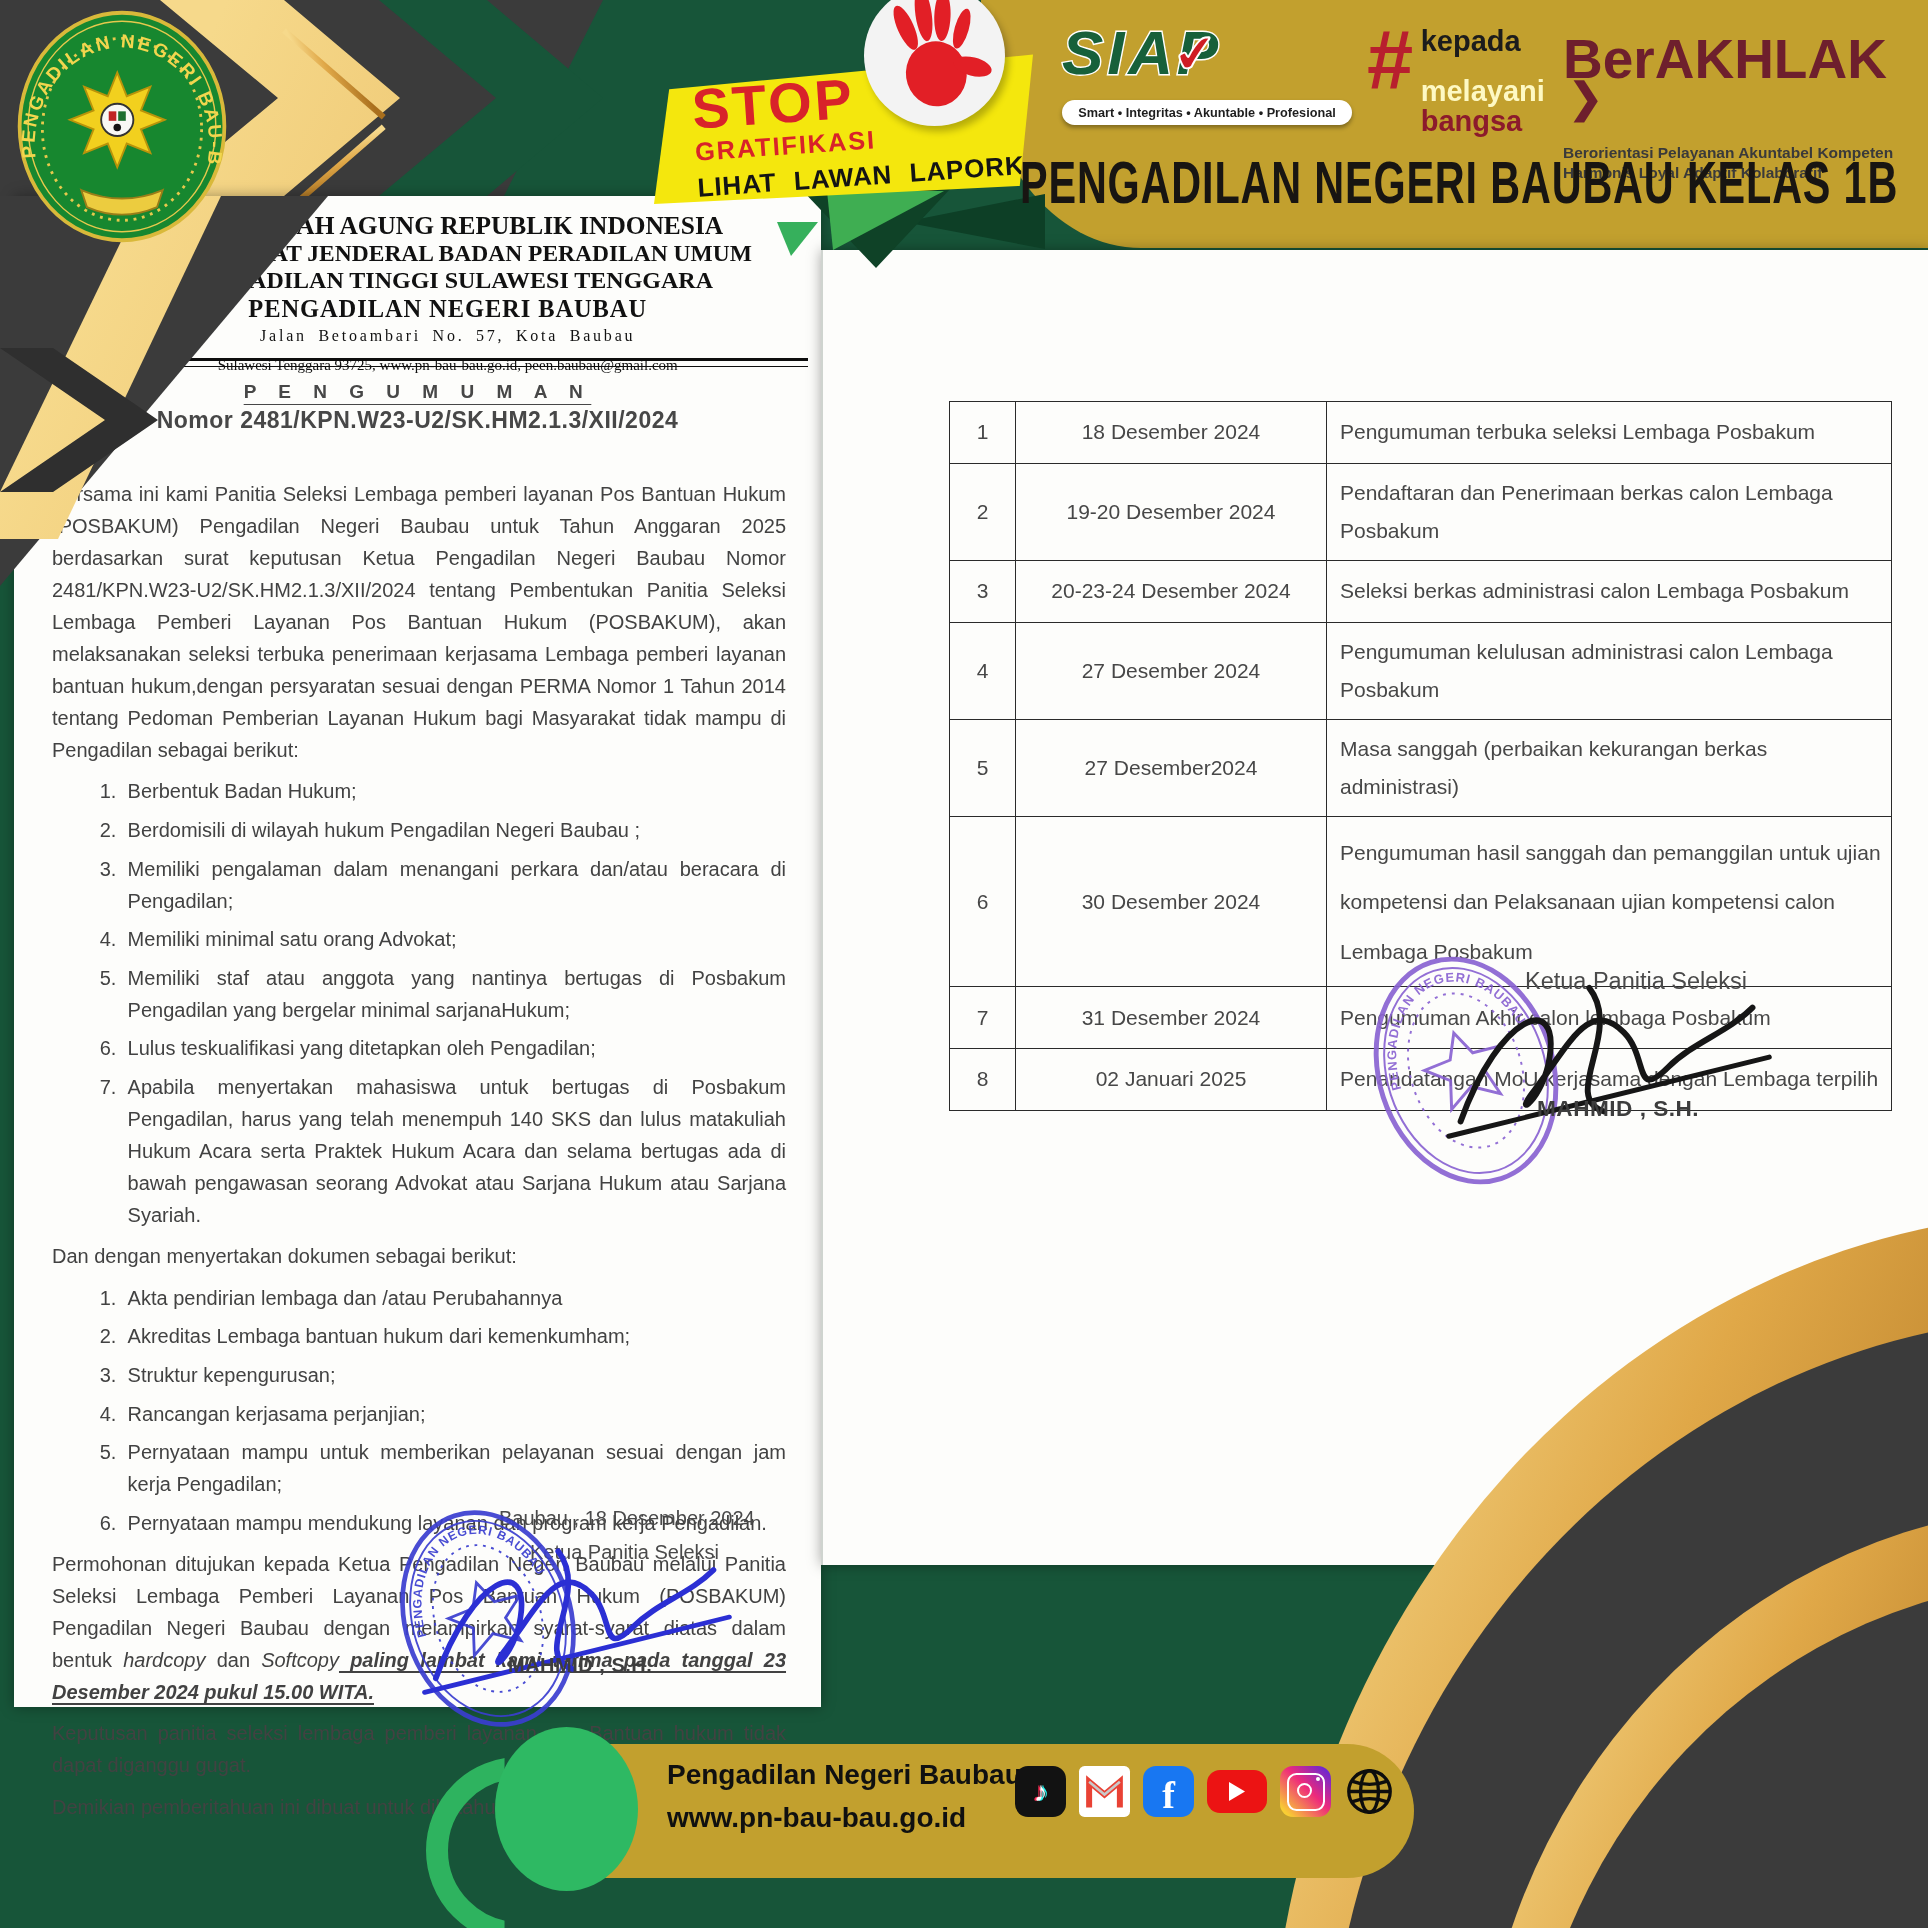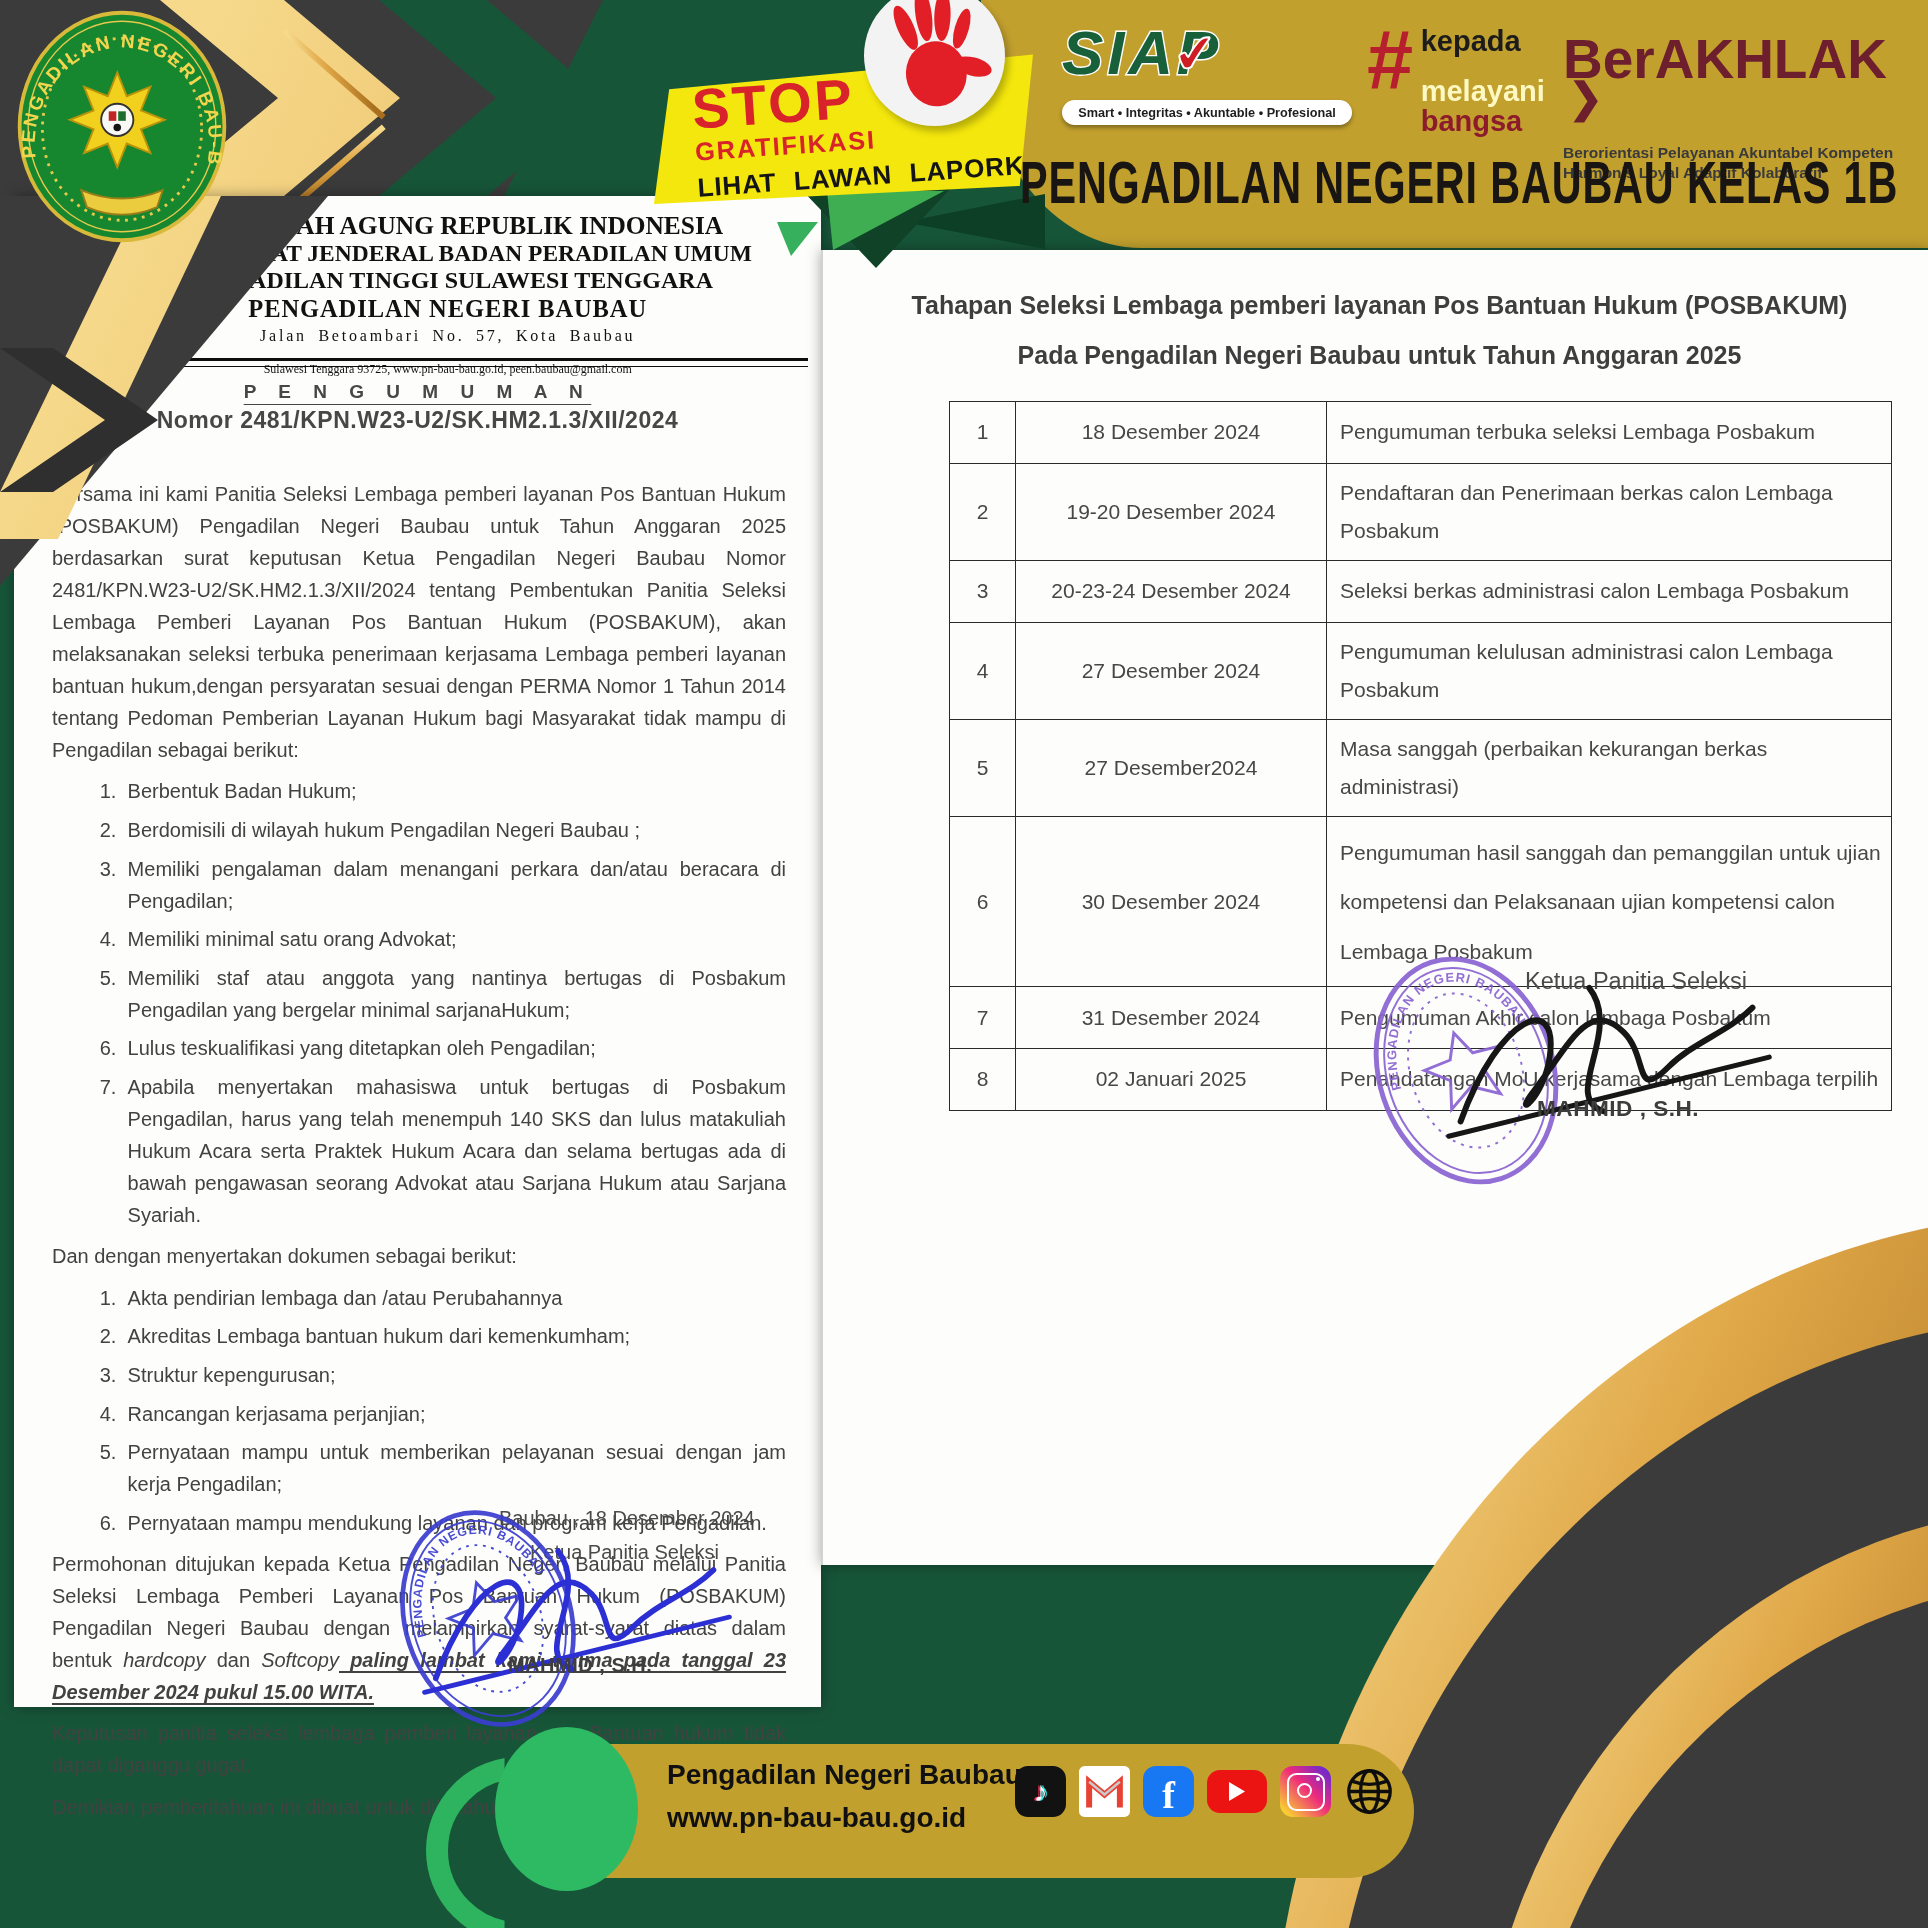--- a/index.html
+++ b/index.html
@@ -15,21 +15,21 @@
   .doc-left{left:14px;top:196px;width:807px;height:1511px;}
   .doc-right{left:821px;top:250px;width:1107px;height:1315px;border-left:2.8px solid #cfd4cf;}
 
   .letterhead{position:absolute;left:66px;top:15px;right:5.6px;text-align:center;
     font-family:"Liberation Serif",serif;color:#111;line-height:1.15;}
   .lh1{font-size:25.4px;font-weight:bold;}
   .lh2{font-size:23.5px;font-weight:bold;}
   .lh3{font-size:24px;font-weight:bold;}
   .lh4{font-size:24.5px;font-weight:bold;letter-spacing:0.9px;}
   .lhaddr1{font-size:16px;letter-spacing:2.8px;word-spacing:4.7px;margin-top:3.8px;}
-  .lhaddr2{font-size:12px;margin-top:18px;}
+  .lhaddr2{font-size:15px;margin-top:12px;}
   .lh-rule{position:absolute;left:15px;right:13px;top:162px;height:4.7px;
     border-top:3.8px solid #0e0e0e;border-bottom:1.9px solid #0e0e0e;}
 
   .ann-title{position:absolute;left:0;right:0;top:185px;text-align:center;color:#474747;}
   .ann-title .t1{font-size:19px;font-weight:800;letter-spacing:8.5px;
     text-decoration:underline;text-underline-offset:5.6px;}
   .ann-title .t2{font-size:23px;font-weight:800;margin-top:3.8px;letter-spacing:0.5px;}
 
   .letter-body{position:absolute;left:38px;right:35px;top:282px;color:#424242;
     font-size:20px;line-height:1.6;text-align:justify;}
@@ -211,24 +211,20 @@
     </svg>
     <svg class="abs sigpath sig-blue" style="left:403px;top:1341px;" width="320" height="179" viewBox="0 0 340 190">
       <path d="M20,150 C60,40 120,20 110,85 C104,128 70,150 95,118 C130,72 150,25 185,60 C210,85 195,130 230,95 C255,70 290,60 315,35" stroke-width="6"></path>
       <path d="M150,15 C185,60 120,125 165,140" stroke-width="6"></path>
       <path d="M8,165 L332,85" stroke-width="5"></path>
     </svg>
     <div class="sig-text sig-name" style="left:494px;top:1458px;">MAHMID , S.H.</div>
   </div>
 
   <div class="doc doc-right">
-    <div class="sch-title">
-      <div>Tahapan Seleksi Lembaga pemberi layanan Pos Bantuan Hukum (POSBAKUM)</div>
-      <div class="l2">Pada Pengadilan Negeri Baubau untuk Tahun Anggaran 2025</div>
-    </div>
 
     <table class="sch">
       <colgroup>
           <col class="col-no">
           <col class="col-tgl">
           <col class="col-ag">
         </colgroup>
       <tbody>
       <tr>
         <td class="no">1</td>

